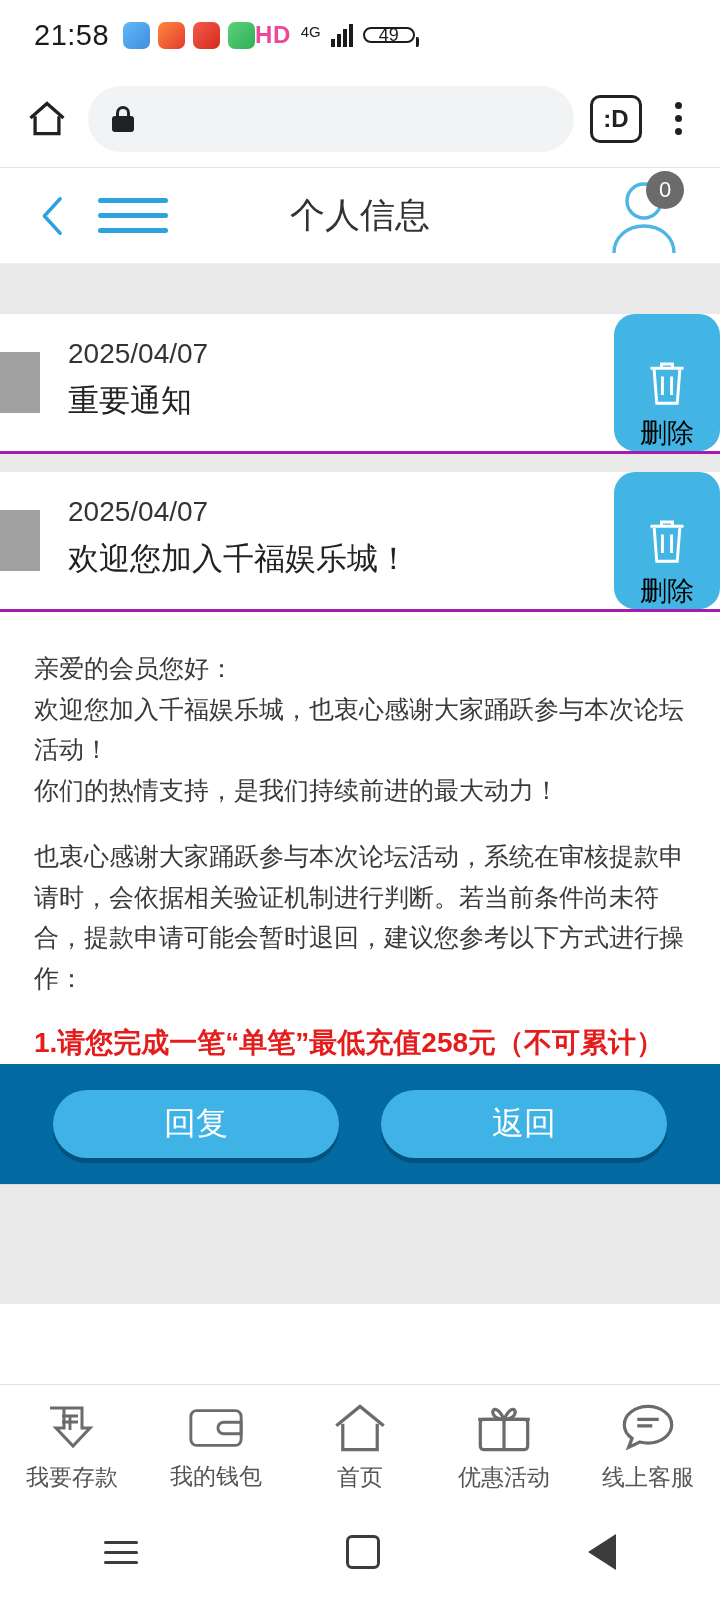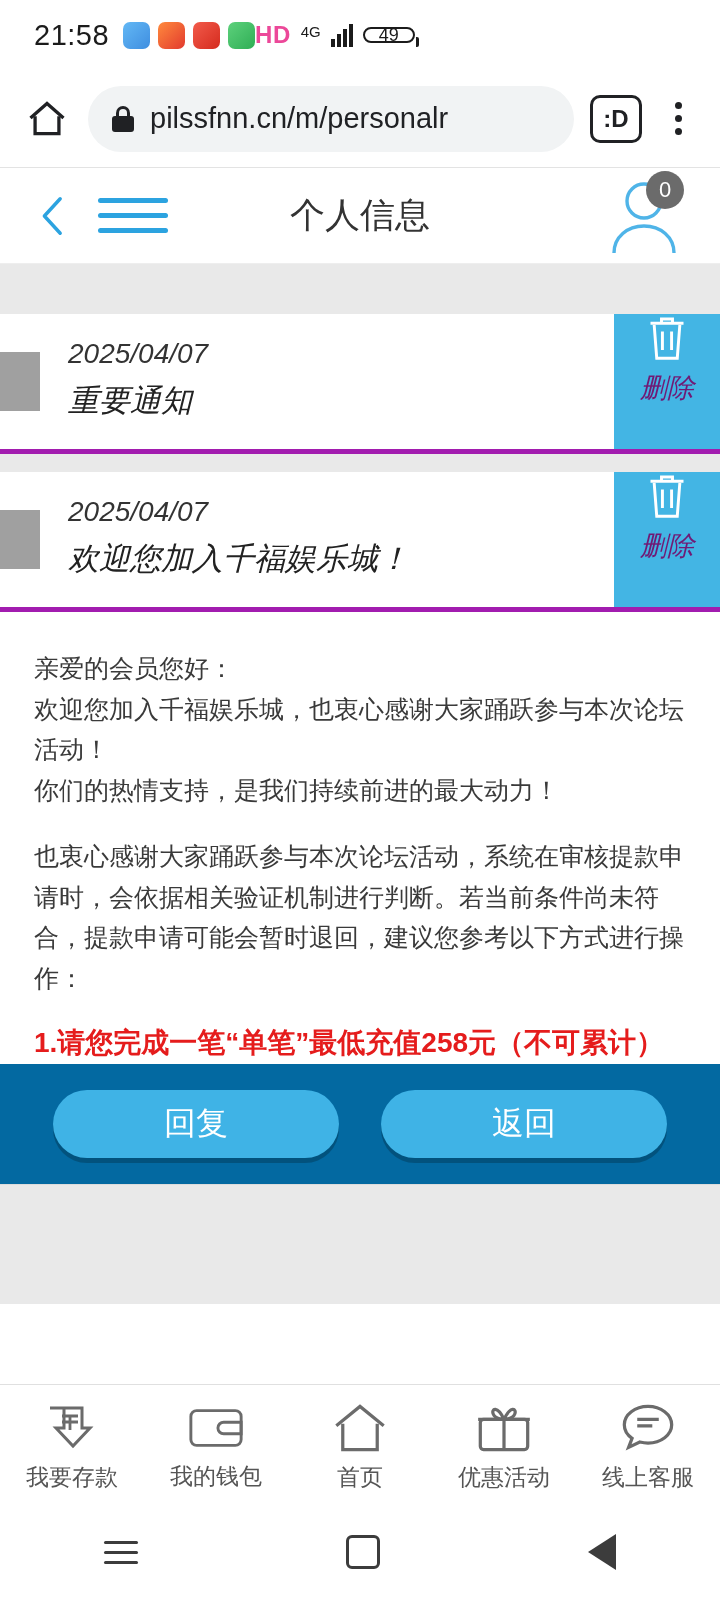--- a/index.html
+++ b/index.html
@@ -85,30 +85,29 @@
     min-width: 38px; height: 38px; border-radius: 19px; background:#6b6b6b; color:#fff;
     font-size: 22px; display:flex; align-items:center; justify-content:center; padding: 0 6px;
   }
 
   
   .gap { background:#e9e9e9; flex:0 0 auto; }
 
   
   .msg-row {
     height: 140px; flex:0 0 140px; background:#fff; display:flex; align-items:stretch;
-    border-bottom: 5px solid #a21caf;
-    font-style: italic;
+    border-bottom: 3px solid #a21caf;
   }
   .msg-mark { width: 40px; flex:0 0 40px; background:#a0a0a0; margin: 38px 0; }
   .msg-body { flex:1 1 auto; padding: 24px 0 0 28px; }
   .msg-date { font-size: 28px; color:#333; margin-bottom: 10px; }
   .msg-title { font-size: 31px; color:#222; }
   .del-btn {
-    width: 106px; flex:0 0 106px; background:#43b5e4; color:#701a75;
-    display:flex; flex-direction:column; align-items:center; justify-content:flex-start; gap: 8px;
+    width: 106px; flex:0 0 106px; background:#43b5e4; color:#000000;
+    display:flex; flex-direction:column; align-items:center; justify-content:flex-end; gap: 8px; border-radius: 21px;
   }
   .del-label { font-size: 27px; }
 
   
   .article {
     flex: 1 1 auto; background:#fff; padding: 36px 34px 0 34px; overflow:hidden; position:relative;
   }
   .article p { font-size: 25px; line-height: 1.62; color:#3a3a3a; }
   .article .blk { margin-bottom: 26px; }
   .hl { color:#e51c1c; font-size: 28px; font-weight:700; margin-bottom: 26px; }
@@ -181,21 +180,20 @@
       <svg width="44" height="44" viewBox="0 0 24 24" fill="none" stroke="#202124" stroke-width="1.8">
         <path d="M3 11.5 12 3.5l9 8"></path>
           <path d="M5.5 10.5V20h13v-9.5"></path>
       </svg>
     </div>
     <div class="omnibox">
       <span class="lock">
         <span class="shackle"></span>
           <span class="body"></span>
       </span>
-      <span class="url">pilssfnn.cn/m/personalr</span>
     </div>
     <div class="dbtn">:D</div>
     <div class="kebab">
         <i></i>
         <i></i>
         <i></i>
       </div>
   </div>
 
   <div class="appheader">

